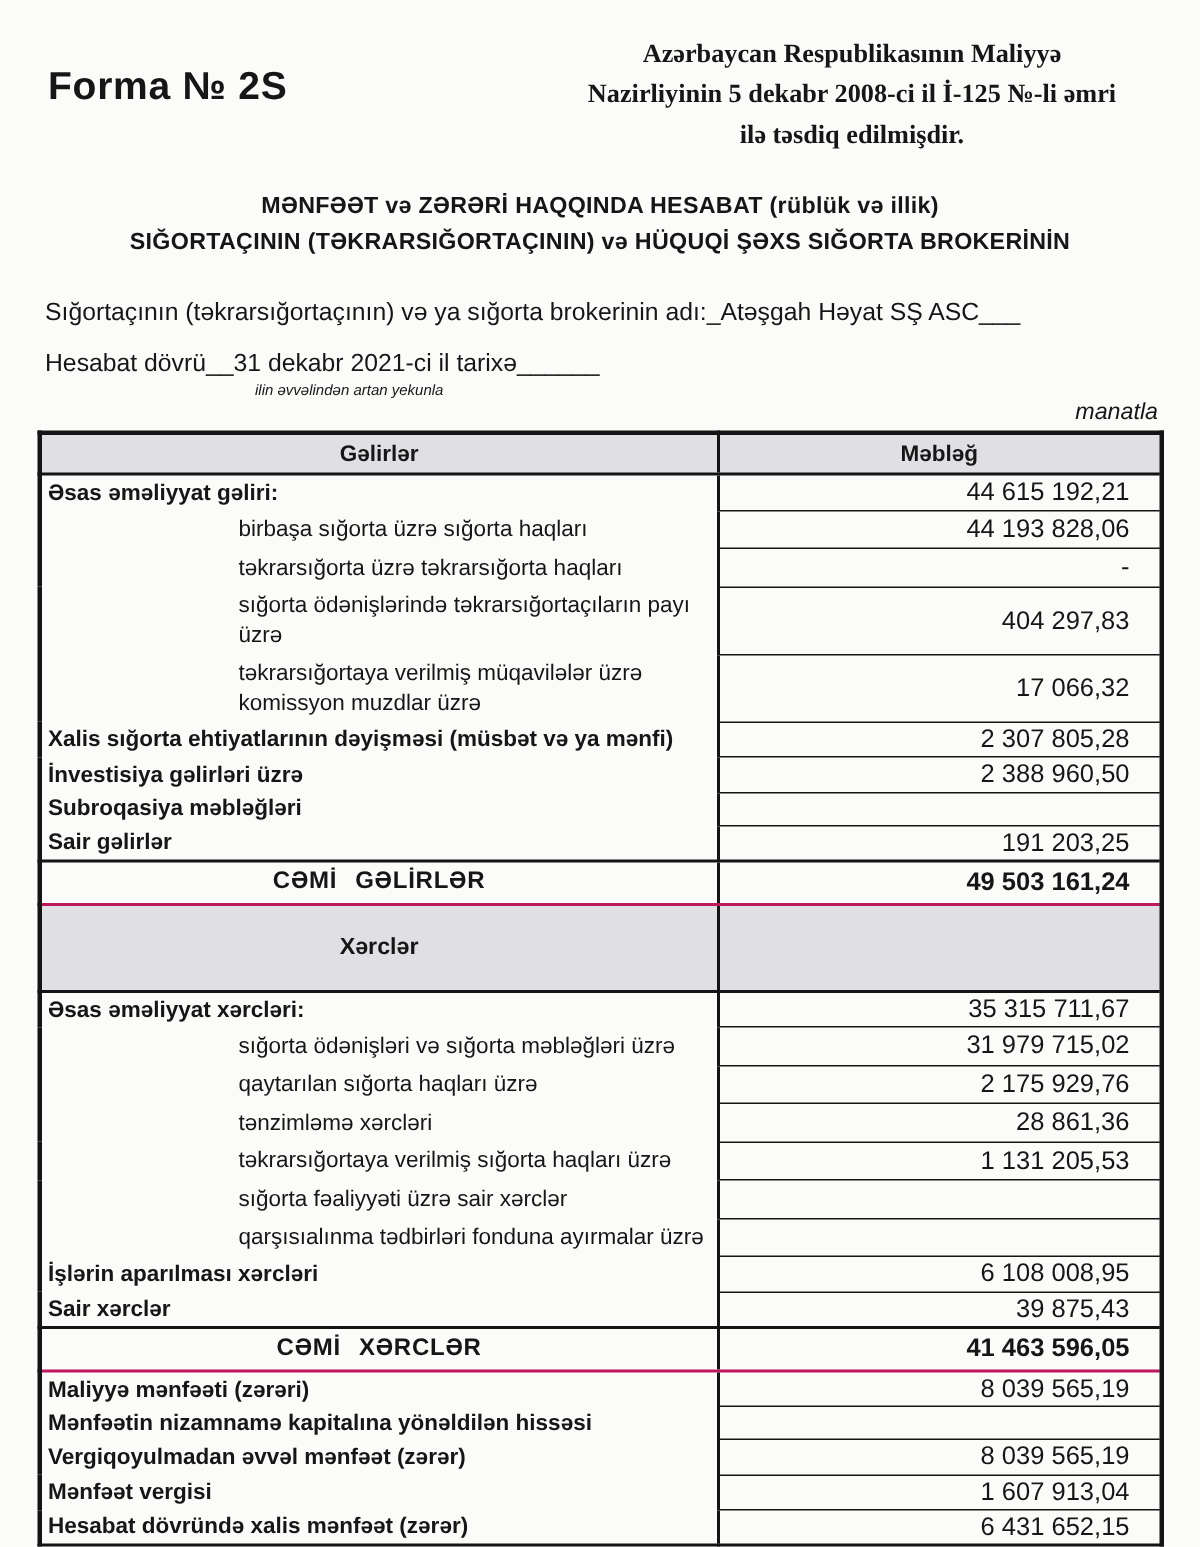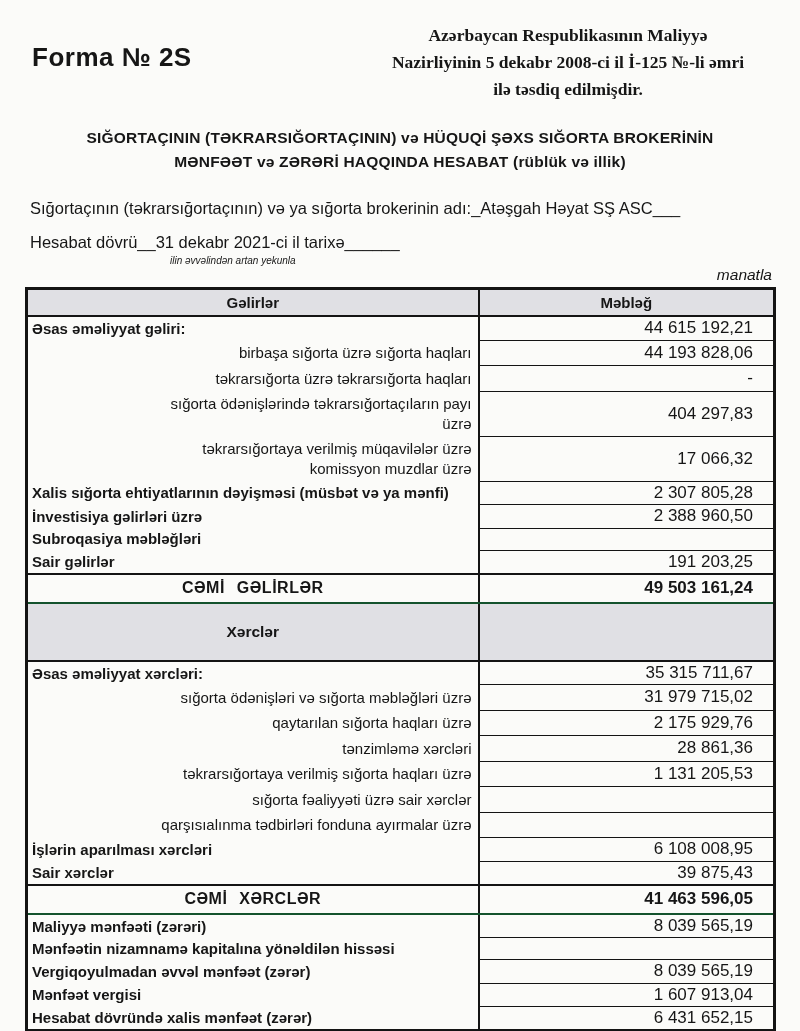--- a/index.html
+++ b/index.html
@@ -61,25 +61,25 @@
 
   td.c-label { font-size: 15px; line-height: 1.3; padding-left: 4px; }
   td.c-value {
     border-left: 2px solid #141414;
     border-bottom: 1.5px solid #141414;
     text-align: right; padding-right: 20px;
     font-size: 17px; line-height: 1.2; height: 22px;
   }
 
   tr.row-item  td.c-label { font-weight: 700; }
-  tr.row-sub   td.c-label { font-weight: 400; padding-left: 131px; padding-top: 3px; padding-bottom: 3px; text-align: right; }
+  tr.row-sub   td.c-label { font-weight: 400; padding-left: 131px; padding-top: 3px; padding-bottom: 3px; }
 
   tr.row-total td {
     border-top: 2px solid #141414;
-    border-bottom: 2px solid #14532d;
+    border-bottom: 2px solid #be185d;
     font-weight: 700;
   }
   tr.row-total td.c-label {
     text-align: center; font-size: 16px;
     word-spacing: 7px; letter-spacing: .5px; padding: 3px;
   }
   tr.row-total td.c-value { font-size: 17px; }
 
   tr.row-section td {
     background: #e0e0e4;
@@ -97,22 +97,22 @@
   <div class="top">
     <div class="form-no">Forma № 2S</div>
     <div class="approval">
       <div>Azərbaycan Respublikasının Maliyyə</div>
       <div>Nazirliyinin 5 dekabr 2008-ci il İ-125 №-li əmri</div>
       <div>ilə təsdiq edilmişdir.</div>
     </div>
   </div>
 
   <div class="title">
+    <div>MƏNFƏƏT və ZƏRƏRİ HAQQINDA HESABAT (rüblük və illik)</div>
     <div>SIĞORTAÇININ (TƏKRARSIĞORTAÇININ) və HÜQUQİ ŞƏXS SIĞORTA BROKERİNİN</div>
-    <div>MƏNFƏƏT və ZƏRƏRİ HAQQINDA HESABAT (rüblük və illik)</div>
   </div>
 
   <div class="line insurer">Sığortaçının (təkrarsığortaçının) və ya sığorta brokerinin adı:_Atəşgah Həyat SŞ ASC___</div>
 
   <div class="line period">Hesabat dövrü__31 dekabr 2021-ci il tarixə______</div>
 
   <div class="note">ilin əvvəlindən artan yekunla</div>
 
   <div class="currency">manatla</div>
 

